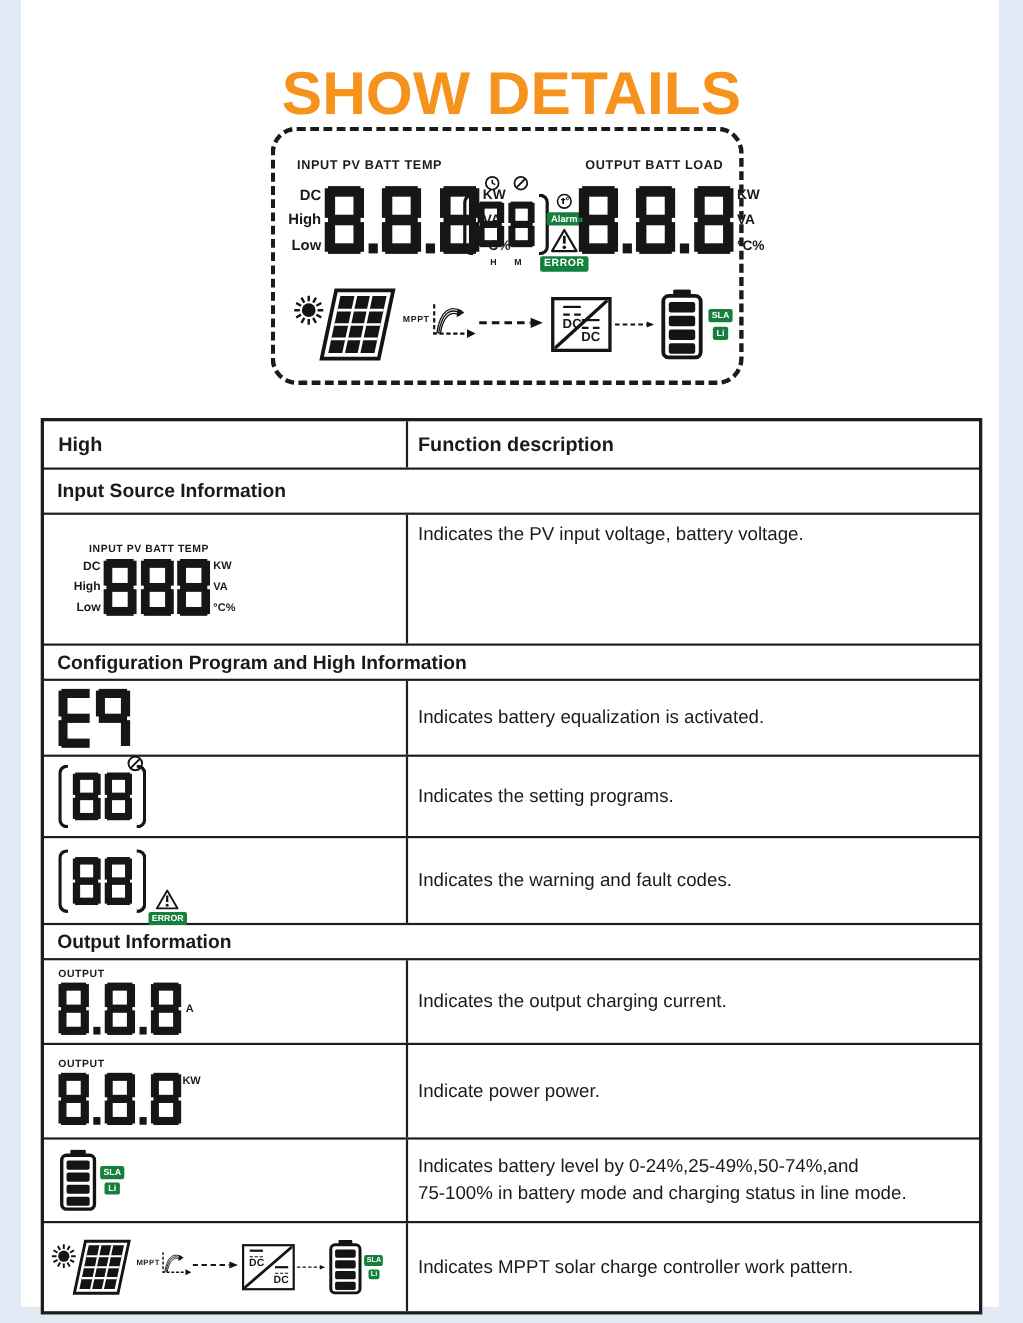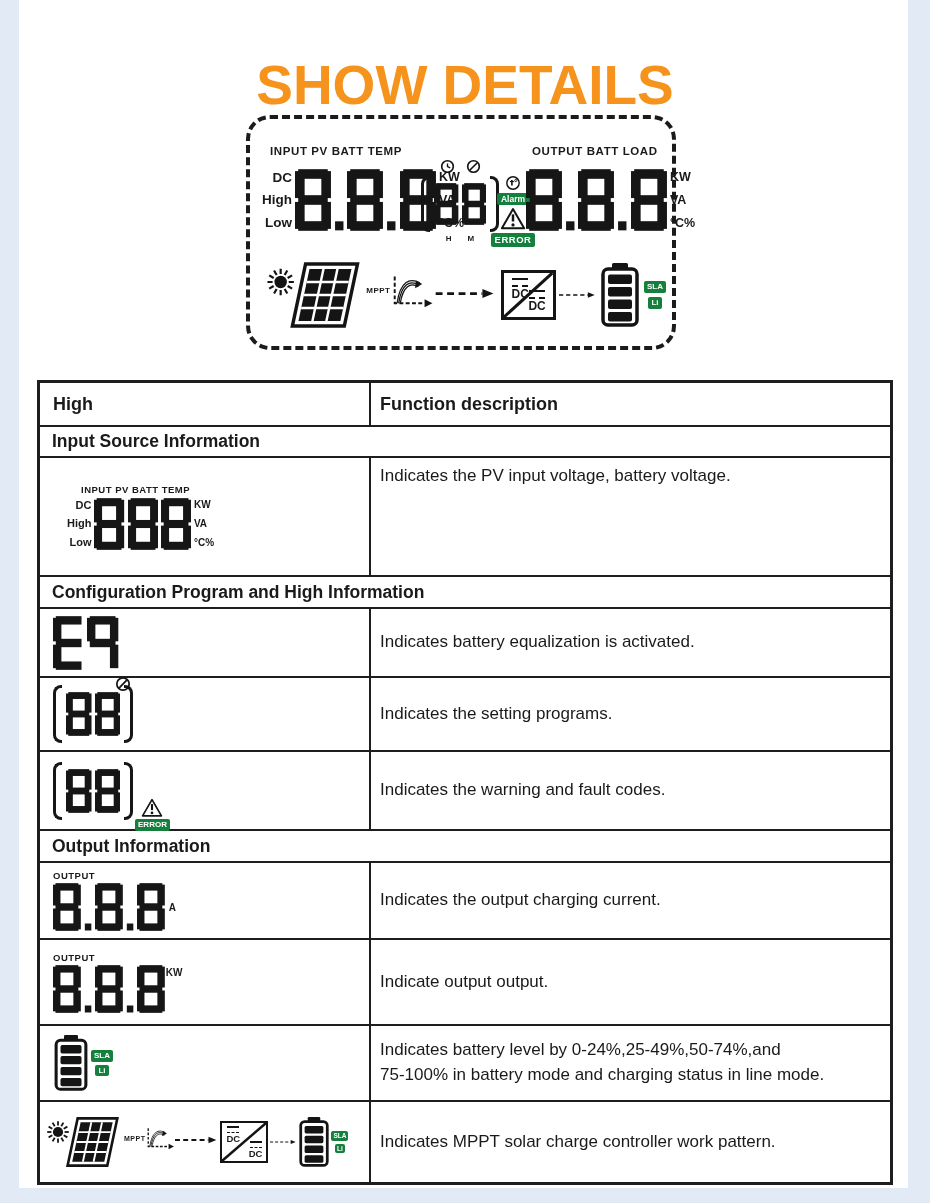--- a/index.html
+++ b/index.html
@@ -348,21 +348,21 @@
   </div>
 </div>
 
 <div class="tbl">
 
   <div class="trow" style="height:42px">
     <div class="cell c-icon h-cell">High</div>
     <div class="cell c-desc h-cell" style="white-space:normal;font-size:18px">Function description</div>
   </div>
 
-  <div class="trow sec" style="height:31px">Input Source Information</div>
+  <div class="trow sec" style="height:41px">Input Source Information</div>
 
   <div class="trow" style="height:119px">
     <div class="cell c-icon">
       <div class="minidisp" style="display:flex;flex-direction:column;margin-left:14px">
         <span class="minilabel" style="margin-left:14px">INPUT PV BATT TEMP</span>
         <div class="disp" style="margin-top:3px">
           <div class="sidecol lft">
             <span>DC</span>
             <span>High</span>
             <span>Low</span>
@@ -588,21 +588,21 @@
                 <rect class="ink" x="5" y="81" width="46" height="15"></rect>
                 <rect class="ink" x="0" y="51" width="15" height="42"></rect>
                 <rect class="ink" x="0" y="3" width="15" height="42"></rect>
                 <rect class="ink" x="5" y="40.5" width="46" height="15"></rect>
               </svg>
             </span>
           <span class="unit-kw">KW</span>
         </span>
       </div>
     </div>
-    <div class="cell c-desc">Indicate output output.</div>
+    <div class="cell c-desc">Indicate power power.</div>
   </div>
 
   <div class="trow" style="height:76px">
     <div class="cell c-icon">
       <div class="battwrap">
         <svg width="36" height="56">
             <use href="#i-batt"></use>
           </svg>
         <div class="badgecol" style="gap:3px">
           <span class="chip sm">SLA</span>

